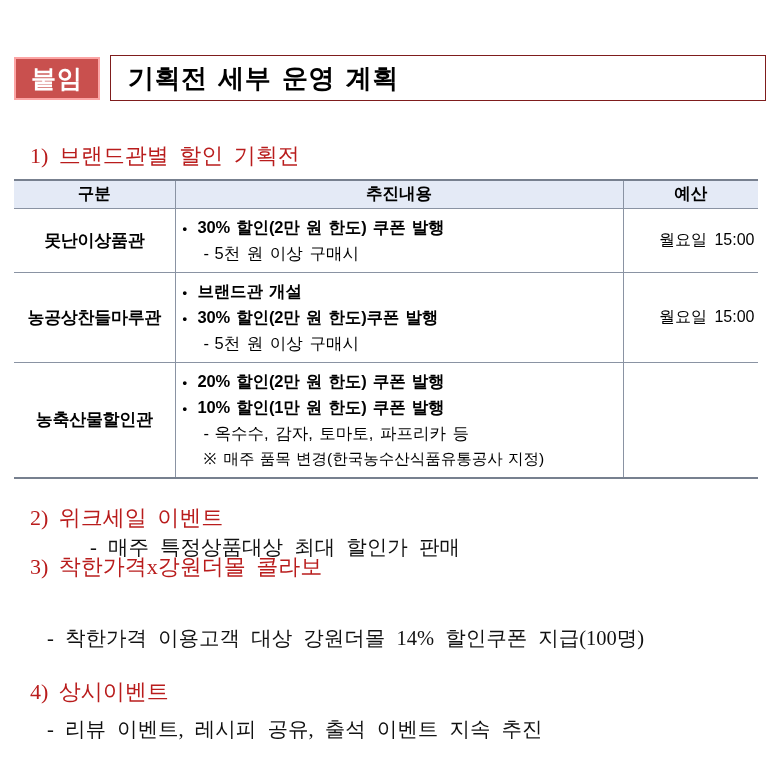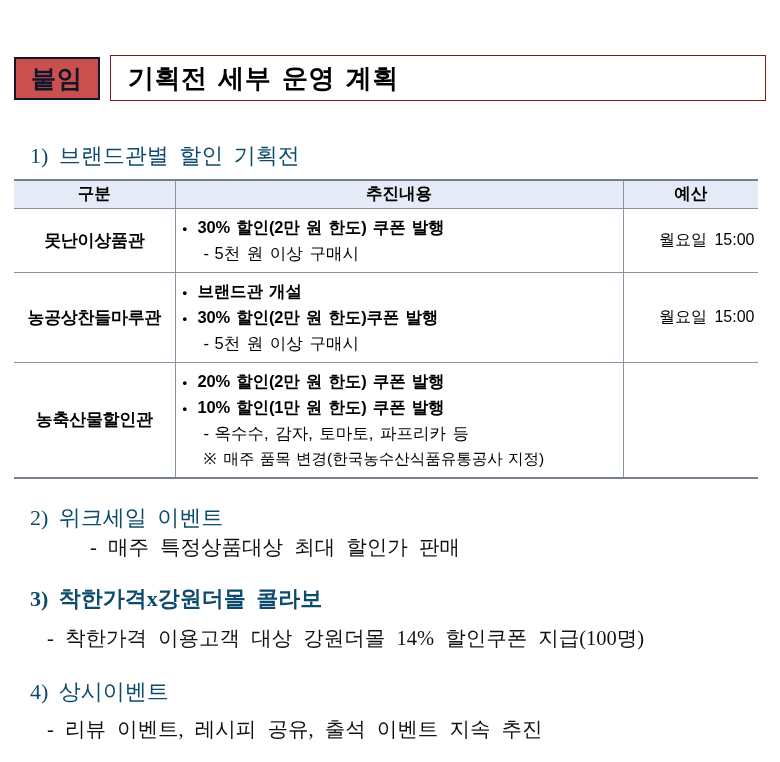--- a/index.html
+++ b/index.html
@@ -12,42 +12,42 @@
     overflow: hidden;
   }
   .page { position: relative; width: 780px; height: 762px; background: #fff; }
 
   
   .hdr { position: absolute; top: 55px; left: 14px; width: 752px; height: 46px; }
   .badge {
     position: absolute; left: 0; top: 2px;
     width: 86px; height: 43px;
     background: #c9504e;
-    border: 2px solid #0f172a;
-    color: #0f172a;
+    border: 2px solid #fca5a5;
+    color: #ffffff;
     font-size: 25px; font-weight: 700;
     display: flex; align-items: center; justify-content: center;
     letter-spacing: 1px;
   }
   .title-box {
     position: absolute; left: 96px; top: 0;
     width: 656px; height: 46px;
     border: 1px solid #7f1d1d;
     display: flex; align-items: center;
     padding-left: 17px;
     font-size: 26px; font-weight: 700;
     letter-spacing: 0.5px; word-spacing: 3px;
   }
 
   
   .sec-h {
     position: absolute; left: 30px;
     font-family: "Liberation Serif", serif;
     font-size: 22px; line-height: 30px;
-    word-spacing: 5px; color: #0c4a6e;
+    word-spacing: 5px; color: #b91c1c;
   }
   .sec-i {
     position: absolute; left: 47px;
     font-family: "Liberation Serif", serif;
     font-size: 20.5px; line-height: 28px;
     word-spacing: 6px; color: #111;
   }
 
   
   .tblwrap { position: absolute; top: 179px; left: 14px; width: 744px; }
@@ -178,19 +178,19 @@
           </td>
           <td class="budget"></td>
         </tr>
       </tbody>
     </table>
   </div>
 
   <div class="sec-h" style="top:503px;text-align:right;">2) 위크세일 이벤트</div>
   <div class="sec-i" style="top:533px;margin-left:43px;">- 매주 특정상품대상 최대 할인가 판매</div>
 
-  <div class="sec-h" style="top:584px;font-weight:bold;">3) 착한가격x강원더몰 콜라보</div>
+  <div class="sec-h" style="top:552px;">3) 착한가격x강원더몰 콜라보</div>
   <div class="sec-i" style="top:624px;">- 착한가격 이용고객 대상 강원더몰 14% 할인쿠폰 지급(100명)</div>
 
   <div class="sec-h" style="top:677px;">4) 상시이벤트</div>
   <div class="sec-i" style="top:715px;">- 리뷰 이벤트, 레시피 공유, 출석 이벤트 지속 추진</div>
 
 </div>
 
 </body></html>

